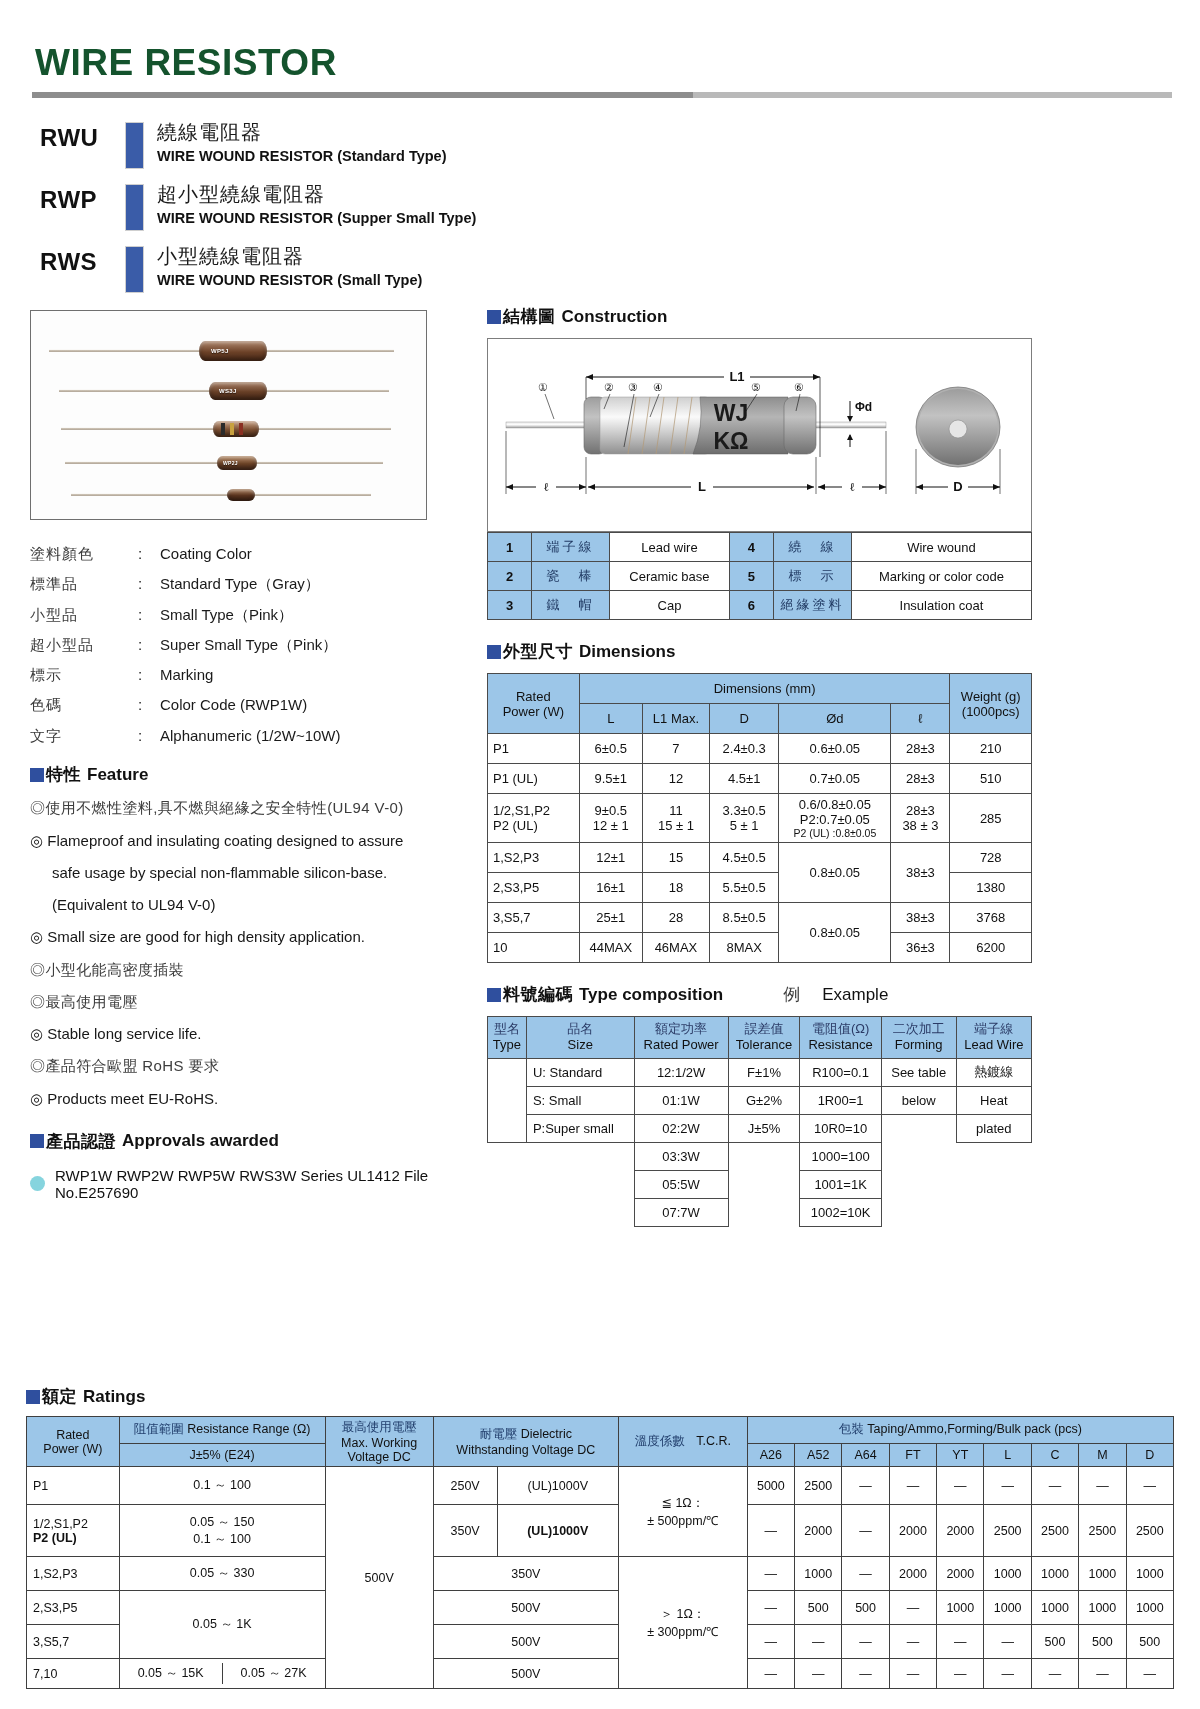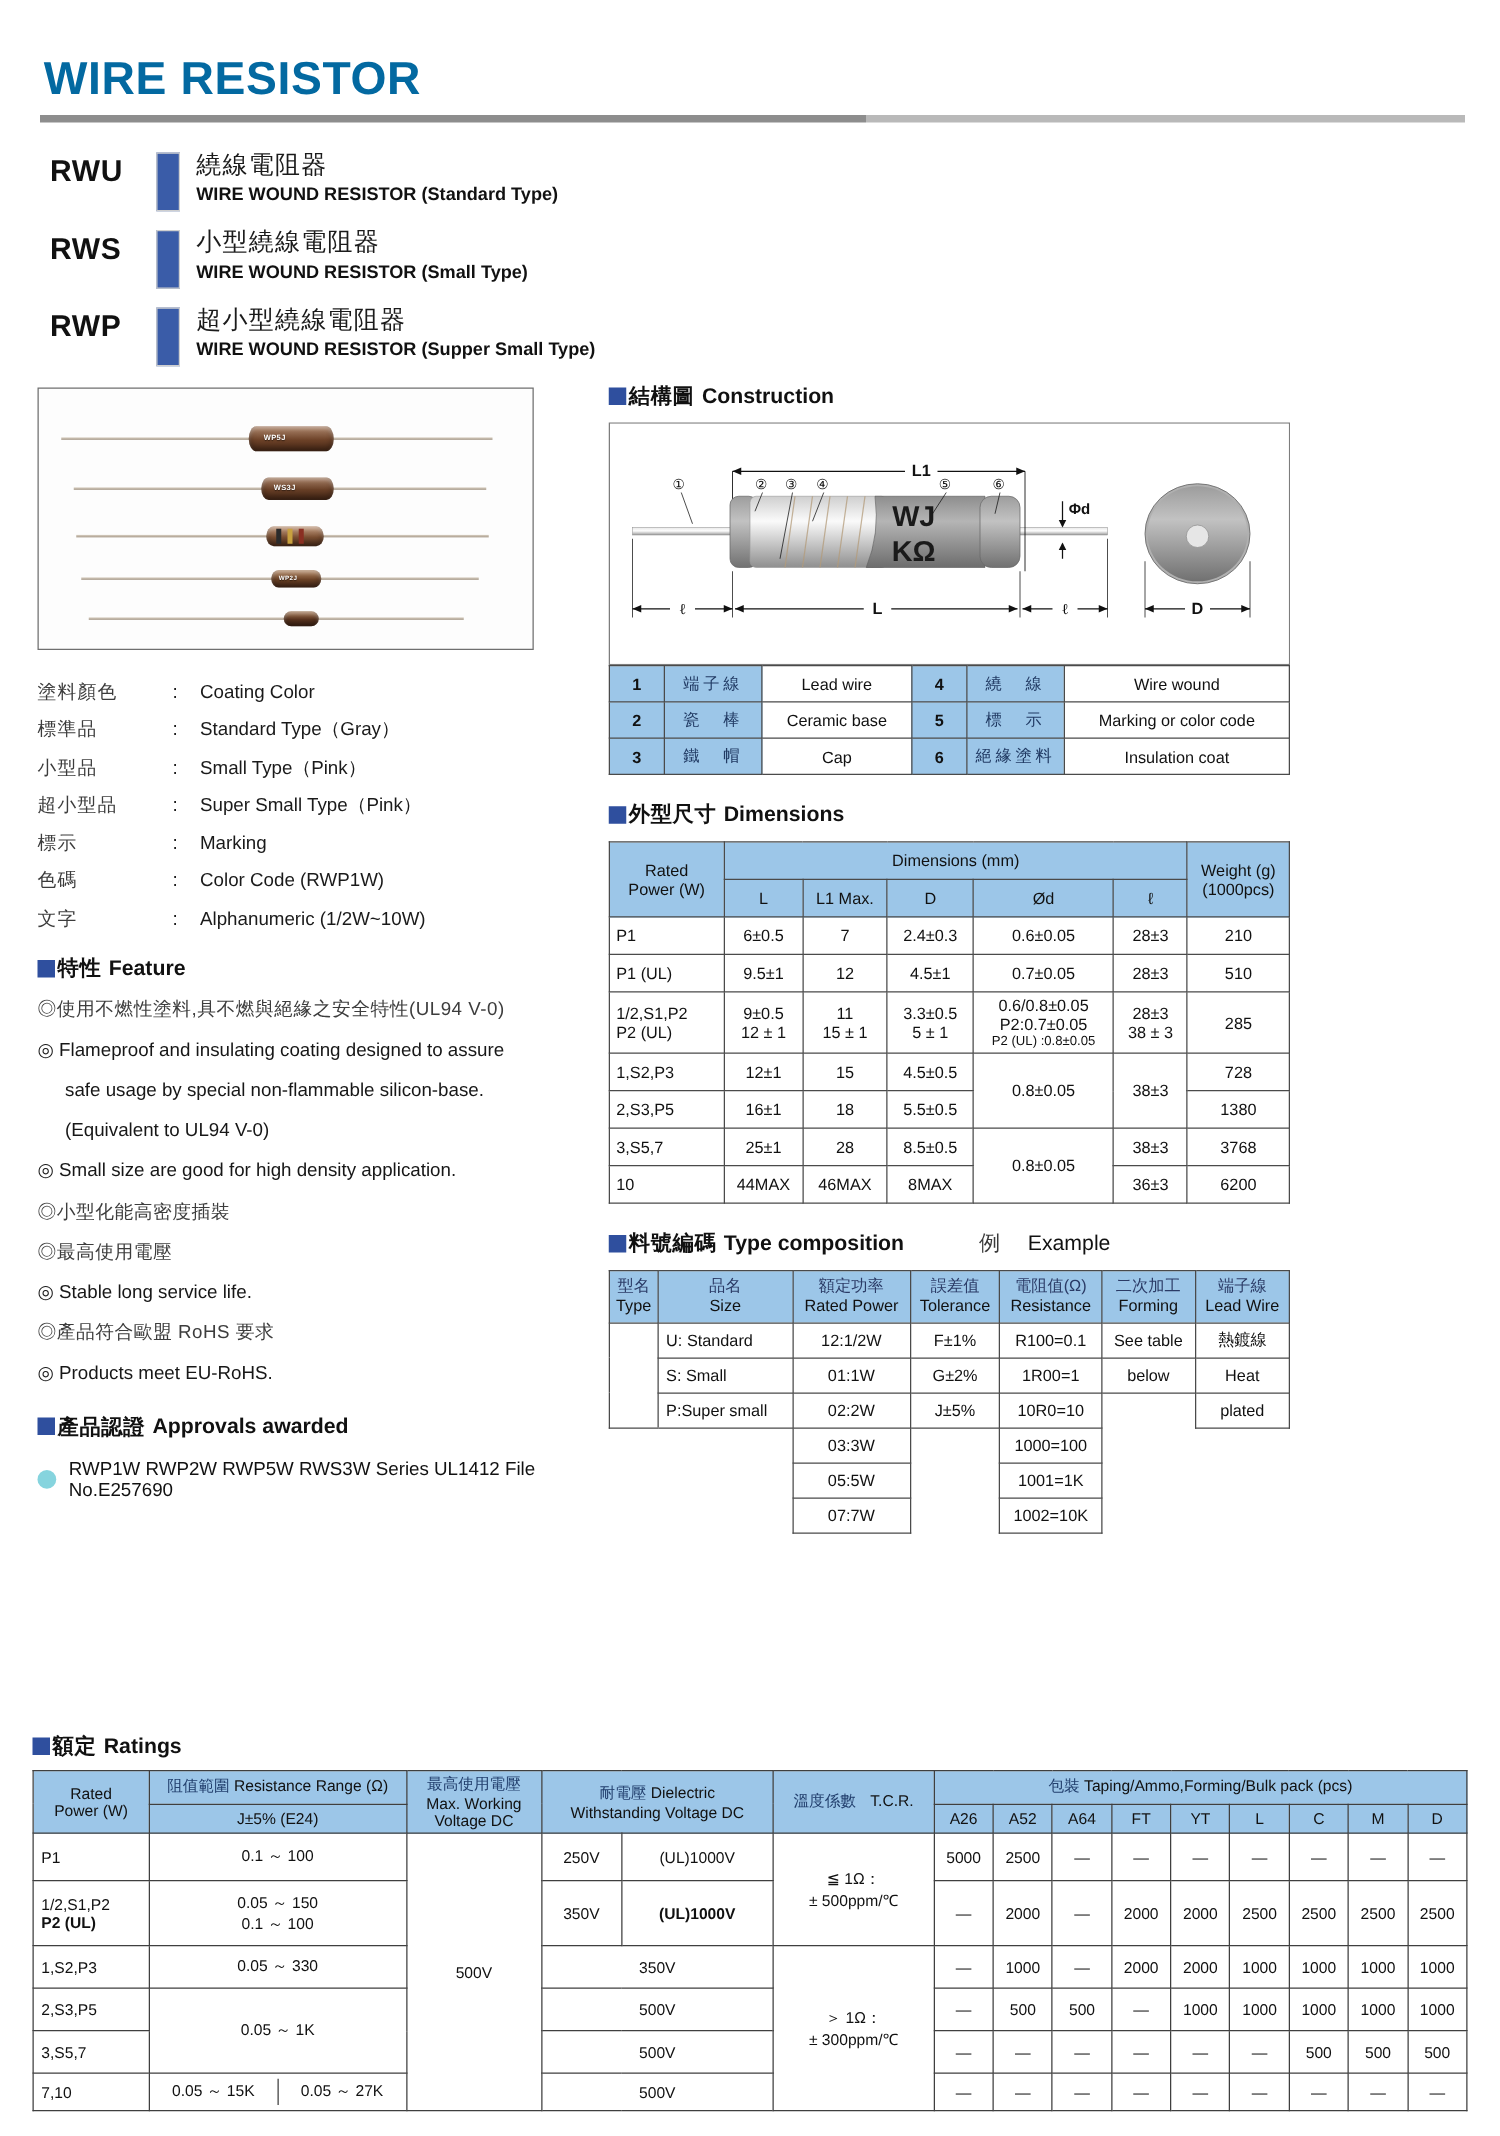--- a/index.html
+++ b/index.html
@@ -10,21 +10,21 @@
     font-family:"Liberation Sans", sans-serif;
     color:#111;
     position:relative;
     overflow:hidden;
   }
   .page { position:relative; width:1200px; height:1709px; padding:0 30px; }
 
   
   .title {
     font-size:37px; font-weight:bold; letter-spacing:.5px;
-    padding:42px 0 8px 5px; color:#0369a1;
+    padding:42px 0 8px 5px; color:#14532d;
   }
   .rule {
     height:6px; width:1140px; margin-left:2px;
     background:linear-gradient(to right,#8d8d8d 0%,#8d8d8d 58%,#b9b9b9 58%,#b9b9b9 100%);
   }
 
   .series-list { margin:22px 0 0 4px; }
   .series-row { display:flex; align-items:flex-start; margin-bottom:13px; }
   .series-code {
     width:86px; font-size:24px; font-weight:bold; letter-spacing:.5px;
@@ -128,33 +128,33 @@
   <div class="series-list">
     <div class="series-row">
       <div class="series-code">RWU</div>
       <div class="series-bar"></div>
       <div class="series-txt">
         <div class="series-cn">繞線電阻器</div>
         <div class="series-en">WIRE WOUND RESISTOR (Standard Type)</div>
       </div>
     </div>
     <div class="series-row">
+      <div class="series-code">RWP</div>
+      <div class="series-bar"></div>
+      <div class="series-txt">
+        <div class="series-cn">超小型繞線電阻器</div>
+        <div class="series-en">WIRE WOUND RESISTOR (Supper Small Type)</div>
+      </div>
+    </div>
+    <div class="series-row">
       <div class="series-code">RWS</div>
       <div class="series-bar"></div>
       <div class="series-txt">
         <div class="series-cn">小型繞線電阻器</div>
         <div class="series-en">WIRE WOUND RESISTOR (Small Type)</div>
-      </div>
-    </div>
-    <div class="series-row">
-      <div class="series-code">RWP</div>
-      <div class="series-bar"></div>
-      <div class="series-txt">
-        <div class="series-cn">超小型繞線電阻器</div>
-        <div class="series-en">WIRE WOUND RESISTOR (Supper Small Type)</div>
       </div>
     </div>
   </div>
 
   <div class="left-col">
 
     <div class="photo-box">
 
       <div class="res-item" style="left:0;top:34px;width:397px;">
         <div class="res-lead" style="left:18px;width:345px;"></div>

